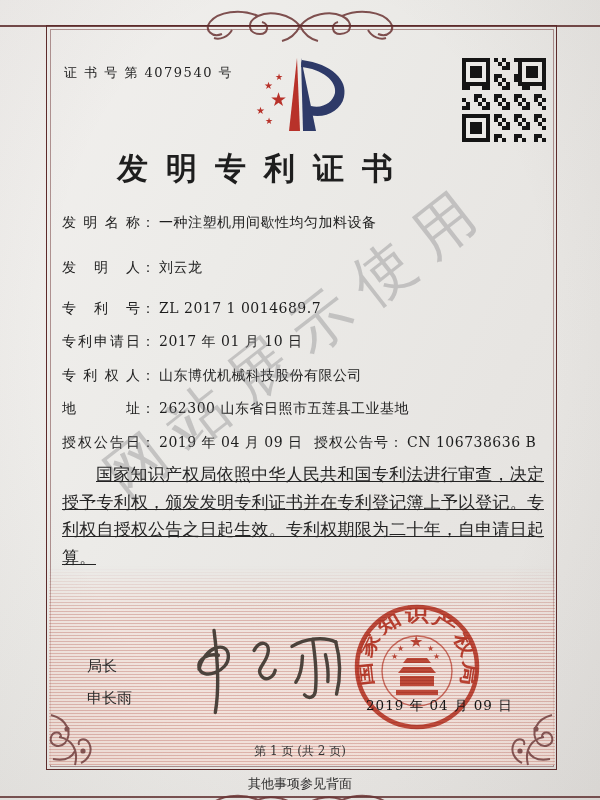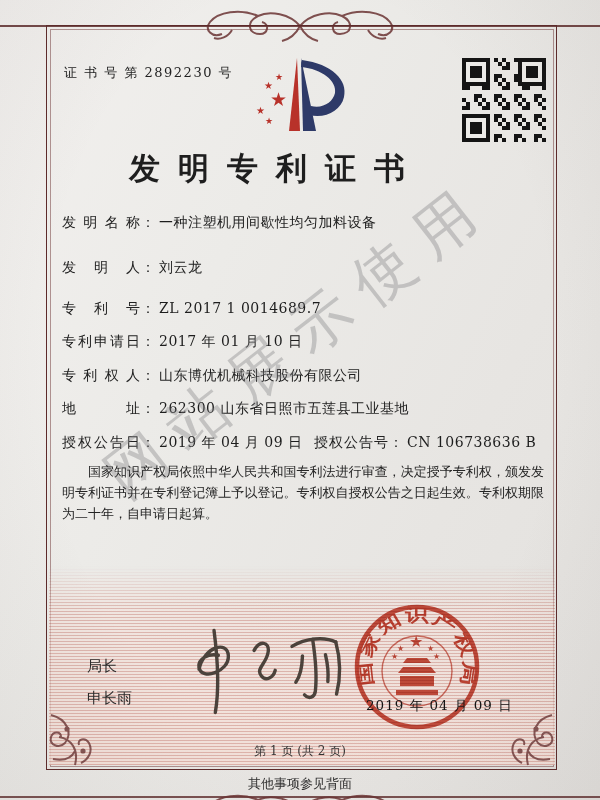--- a/index.html
+++ b/index.html
@@ -23,31 +23,31 @@
     background:
       repeating-linear-gradient(180deg, rgba(194,116,106,0.42) 0px, rgba(194,116,106,0.42) 1px, rgba(246,230,224,0.25) 1px, rgba(246,230,224,0.25) 3px),
       linear-gradient(180deg, rgba(243,221,213,0.25), rgba(243,221,213,0.85));
     -webkit-mask-image:linear-gradient(180deg, transparent 0%, #000 22%);
     mask-image:linear-gradient(180deg, transparent 0%, #000 22%);
   }
   
   .certno{position:absolute;left:64px;top:64px;font-size:13px;letter-spacing:1.5px;color:#222;}
   .logo{position:absolute;left:253px;top:52px;}
   .qr{position:absolute;left:462px;top:58px;}
-  .title{position:absolute;left:0;top:148px;width:528px;text-align:center;font-size:31px;font-weight:bold;letter-spacing:18px;margin-right:-18px;color:#1e1e1e;margin-left:12px;}
+  .title{position:absolute;left:0;top:148px;width:528px;text-align:center;font-size:31px;font-weight:bold;letter-spacing:18px;margin-right:-18px;color:#1e1e1e;}
   
   .row{position:absolute;left:62px;width:480px;font-size:14px;white-space:nowrap;}
   .flabel{display:inline-block;width:78px;text-align:justify;text-align-last:justify;vertical-align:bottom;color:#222;}
   .colon{display:inline-block;margin:0 4px 0 1px;}
   .fvalue{letter-spacing:.5px;color:#1d1d1d;}
   .r1{top:214px}.r2{top:259px}.r3{top:300px}.r4{top:333px}.r5{top:367px}.r6{top:400px}.r7{top:434px}
   .grant{position:absolute;left:252px;top:0;}
   .grant .flabel{width:74px;}
   
-  .paras{position:absolute;left:62px;top:461px;width:482px;font-size:13px;line-height:1.62;text-align:justify;color:#242424;}
+  .paras{position:absolute;left:62px;top:461px;width:482px;font-size:17px;line-height:1.62;text-align:justify;color:#242424;text-decoration:underline;}
   .paras p{margin:0;text-indent:2em;}
   
   .watermark{
     position:absolute;left:38px;top:300px;width:520px;text-align:center;
     font-size:60px;letter-spacing:18px;color:rgba(125,125,128,0.36);
     transform:rotate(-38deg);transform-origin:50% 50%;pointer-events:none;white-space:nowrap;
     font-family:"DejaVu Serif",serif;
   }
   
   .signer-title{position:absolute;left:87px;top:657px;font-size:15px;color:#2a2a2a;}
@@ -104,21 +104,21 @@
     <g fill="none" stroke="#6b3434" stroke-width="2" opacity="0.8">
       <path d="M60,26 C44,30 38,44 46,54 C52,60 62,56 60,48 C58,42 50,42 50,48"></path>
       <path d="M36,76 C32,60 40,50 52,48"></path>
       <path d="M58,70 C48,72 40,70 36,62"></path>
       <path d="M30,74 C22,70 18,62 22,54 C26,48 34,50 32,56"></path>
       <circle cx="44" cy="40" r="1.6" fill="#6b3434"></circle>
       <circle cx="28" cy="62" r="1.6" fill="#6b3434"></circle>
     </g>
   </svg>
 
-  <div class="certno z-content">证 书 号 第 2892230 号</div>
+  <div class="certno z-content">证 书 号 第 4079540 号</div>
 
   <svg class="logo" width="100" height="85" viewBox="0 0 100 85">
     <polygon points="44,6 36,79 47,79" fill="#b8322a"></polygon>
     <polygon points="48,6 50,79 63,79" fill="#2e3a68"></polygon>
     <path d="M49,8 C79,12 95,28 91,45 C88,59 72,67 56,63 L58,54 C70,57 80,50 82,41 C84,29 69,17 48,15 Z" fill="#2e3a68"></path>
     <text x="17" y="54" font-size="19" fill="#b8322a">★</text>
     <text x="11" y="37" font-size="10" fill="#b8322a">★</text>
     <text x="22" y="28" font-size="9" fill="#b8322a">★</text>
     <text x="3" y="62" font-size="10" fill="#b8322a">★</text>
     <text x="12" y="72" font-size="9" fill="#b8322a">★</text>

